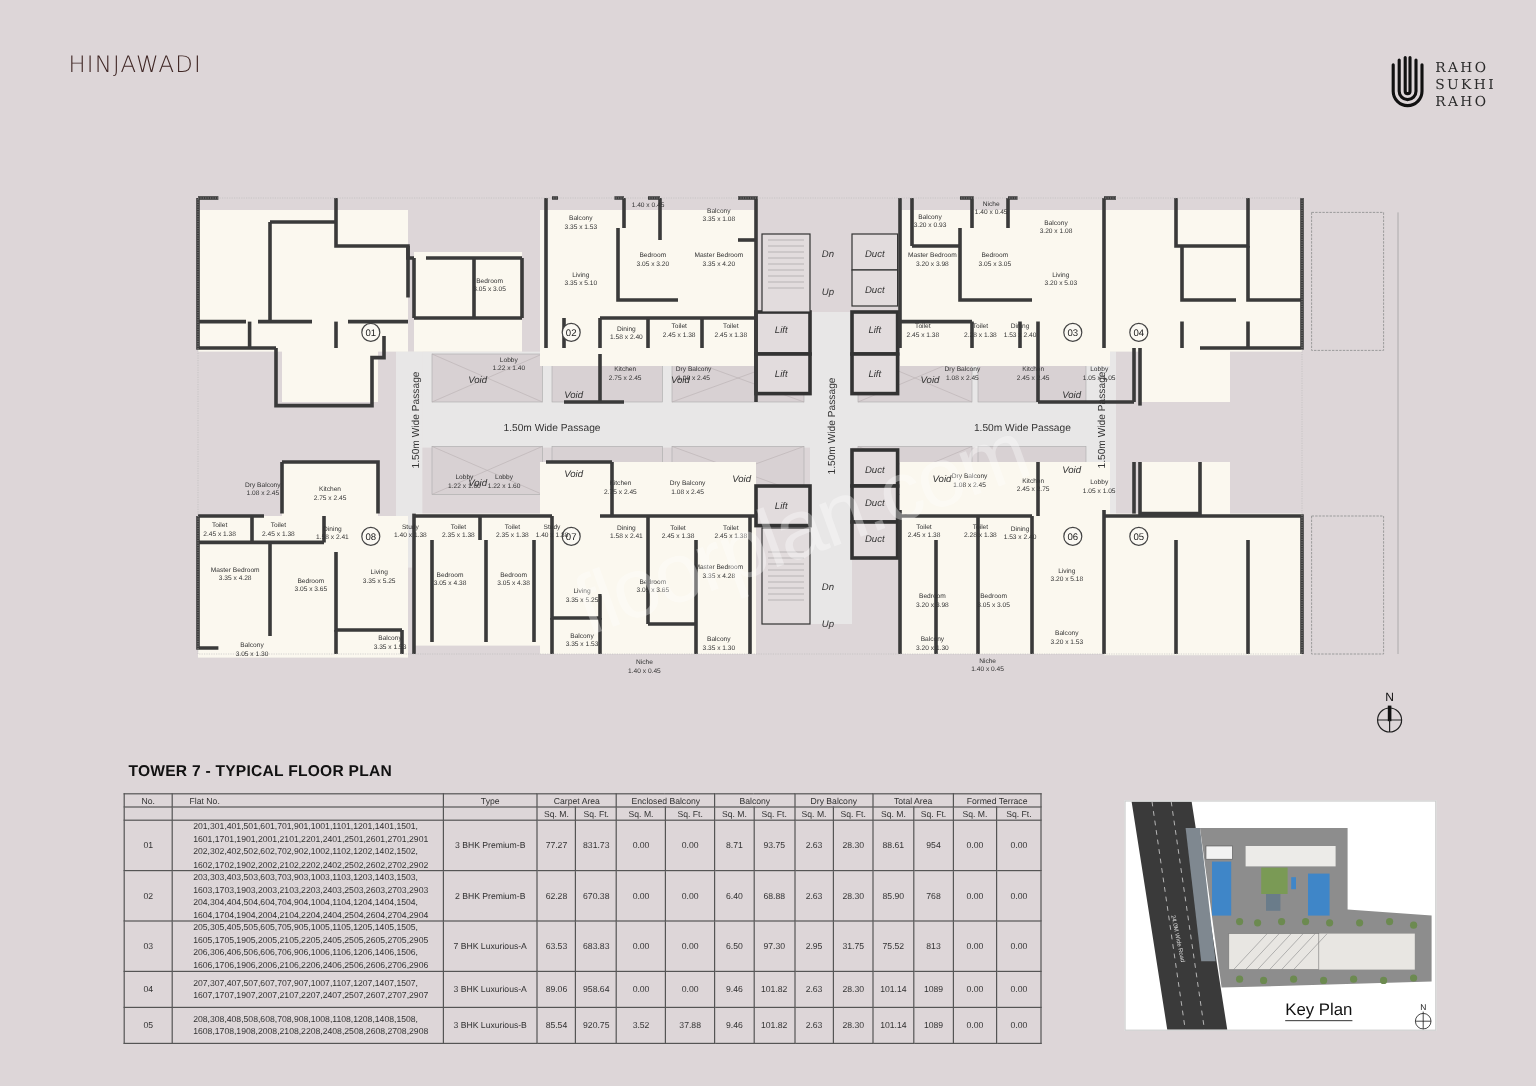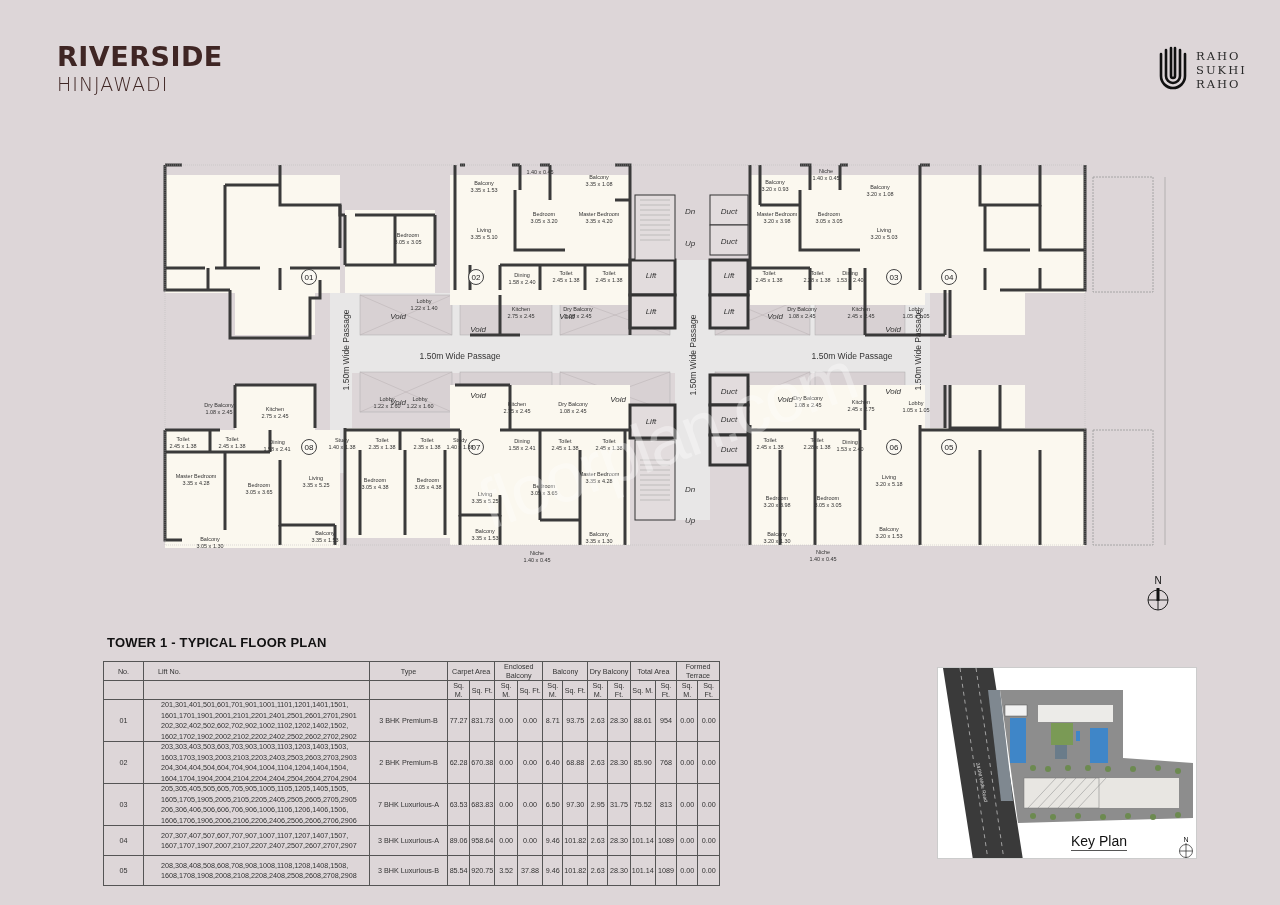--- a/index.html
+++ b/index.html
@@ -20,39 +20,38 @@
   .lbl { position: absolute; font-size: 5.5px; color: #333; text-align: center; line-height: 6.5px; white-space: nowrap; transform: translate(-50%, -50%); }
   .lbl.big { font-size: 8px; font-style: italic; }
   .lbl.passage { font-size: 8.5px; color: #333; }
   .lbl.vert { transform: translate(-50%, -50%) rotate(-90deg); }
   .unit-no { position: absolute; width: 16px; height: 16px; border: 1px solid #444; border-radius: 50%; font-size: 8px; display: flex; align-items: center; justify-content: center; transform: translate(-50%,-50%); background: #fbf9f3; }
   .compass { position: absolute; left: 1145px; top: 574px; width: 26px; height: 38px; }
   .watermark { position: absolute; left: 470px; top: 400px; font-size: 70px; color: rgba(255,255,255,0.35); font-family: "Liberation Sans", sans-serif; transform: rotate(-20deg); pointer-events: none; letter-spacing: -2px; }
 
   
   .table-title { position: absolute; left: 107px; top: 635px; font-size: 13px; font-weight: bold; color: #111; letter-spacing: 0.2px; }
-  table.area { position: absolute; left: 103px; top: 661px; width: 617px; border-collapse: collapse; font-size: 7.2px; color: #333; border-radius: 16px; }
+  table.area { position: absolute; left: 103px; top: 661px; width: 765px; border-collapse: collapse; font-size: 7.2px; color: #333; border-radius: 16px; }
   table.area td, table.area th { border: 1px solid #555; text-align: center; font-weight: normal; padding: 0 1px; }
   table.area thead tr.h1 th { height: 11px; }
   table.area thead tr.h2 th { height: 11px; }
   table.area td.flats { text-align: left; padding-left: 17px; line-height: 9.5px; }
   table.area td.flats div + div { margin-top: 1px; }
   table.area tbody tr.r2 td { height: 41px; }
   table.area tbody tr.r1 td { height: 30px; }
 
   
   .keyplan { position: absolute; left: 937px; top: 667px; width: 260px; height: 192px; background: #fff; border: 1px solid #ccc; overflow: hidden; }
   .keyplan-label { position: absolute; left: 133px; top: 165px; font-size: 14px; color: #111; border-bottom: 1px solid #555; padding-bottom: 1px; }
   .keyplan-n { position: absolute; left: 240px; top: 167px; width: 16px; height: 24px; }
 </style>
 </head>
 <body>
 
 <div class="brand">
-  <div class="brand-title">RIVERSIDE</div>
   <div class="brand-sub">HINJAWADI</div>
 </div>
 
 <div class="logo">
   <svg class="logo-mark" viewBox="0 0 30 48">
     <g fill="none" stroke="#111" stroke-width="2.6" stroke-linecap="round">
       <path d="M3 8 V30 a12 12 0 0 0 24 0 V8"></path>
       <path d="M8 4 V30 a7 7 0 0 0 14 0 V4"></path>
       <path d="M13 2 V30 a2 2 0 0 0 4 0 V2"></path>
     </g>
@@ -549,27 +548,27 @@
 <div class="watermark">floorplan.com</div>
 
 <svg class="compass" viewBox="0 0 26 38">
   <text x="13" y="10" font-size="10" text-anchor="middle" font-family="Liberation Sans, sans-serif" fill="#111">N</text>
   <circle cx="13" cy="26" r="10" fill="none" stroke="#222" stroke-width="1"></circle>
   <line x1="3" y1="26" x2="23" y2="26" stroke="#222" stroke-width="1"></line>
   <rect x="11.5" y="14" width="3" height="13" fill="#111"></rect>
   <line x1="13" y1="26" x2="13" y2="36" stroke="#222" stroke-width="1"></line>
 </svg>
 
-<div class="table-title">TOWER 1 - TYPICAL FLOOR PLAN</div>
+<div class="table-title">TOWER 7 - TYPICAL FLOOR PLAN</div>
 
 <table class="area">
   <thead>
     <tr class="h1">
       <th style="width:40px">No.</th>
-      <th style="width:226px;text-align:left;padding-left:14px">Lift No.</th>
+      <th style="width:226px;text-align:left;padding-left:14px">Flat No.</th>
       <th style="width:78px">Type</th>
       <th colspan="2">Carpet Area</th>
       <th colspan="2">Enclosed Balcony</th>
       <th colspan="2">Balcony</th>
       <th colspan="2">Dry Balcony</th>
       <th colspan="2">Total Area</th>
       <th colspan="2">Formed Terrace</th>
     </tr>
     <tr class="h2">
       <th></th>

